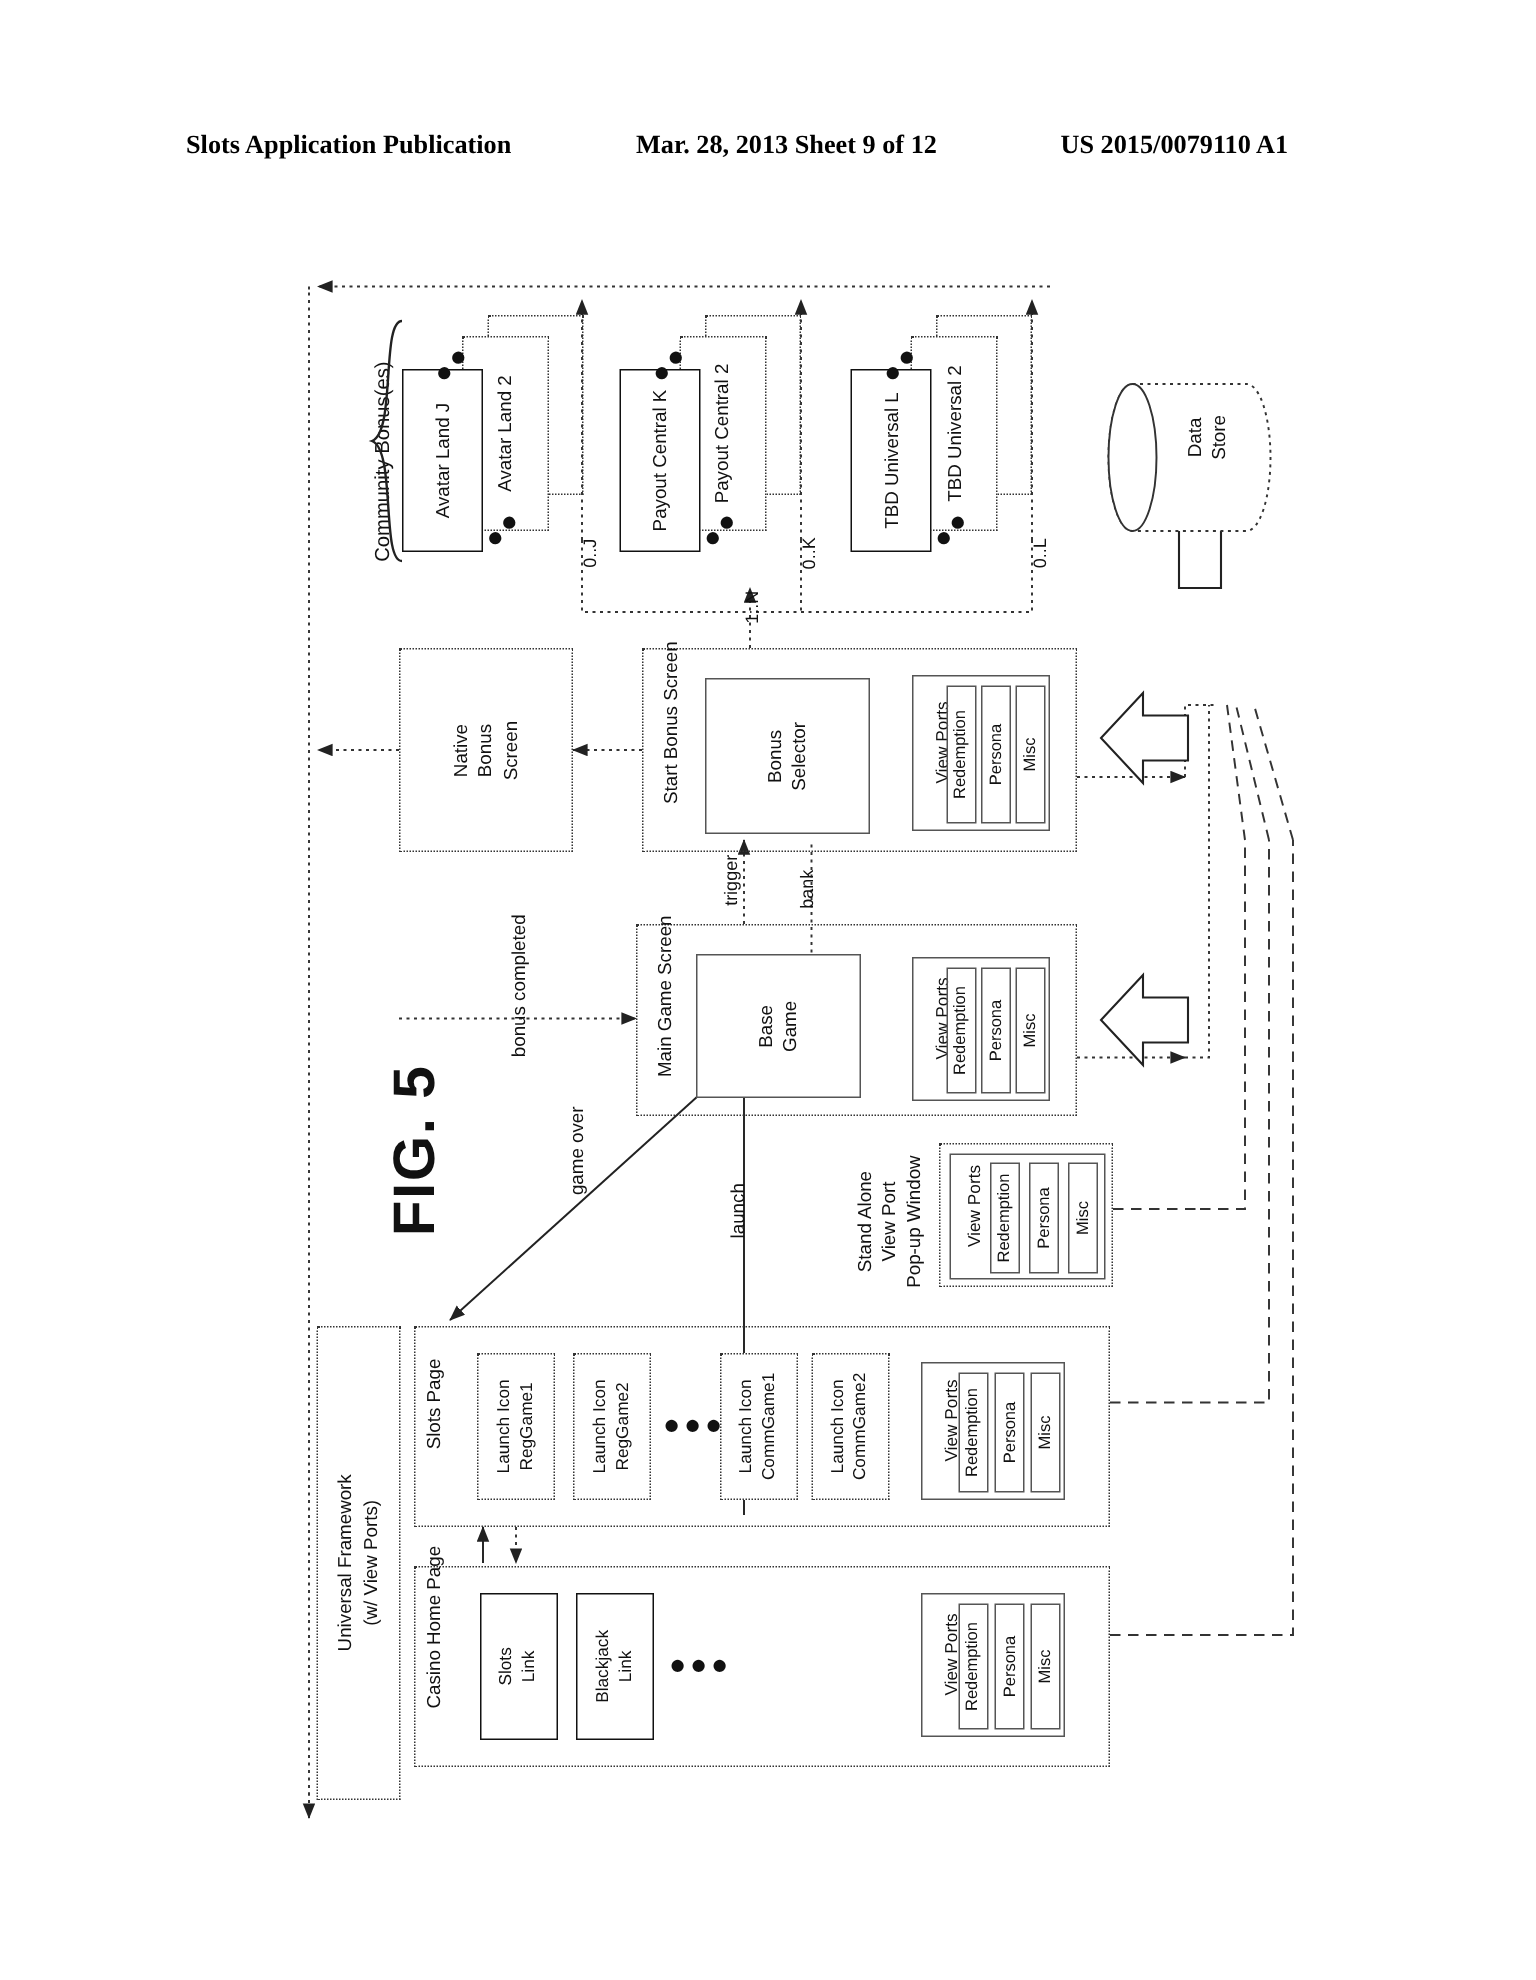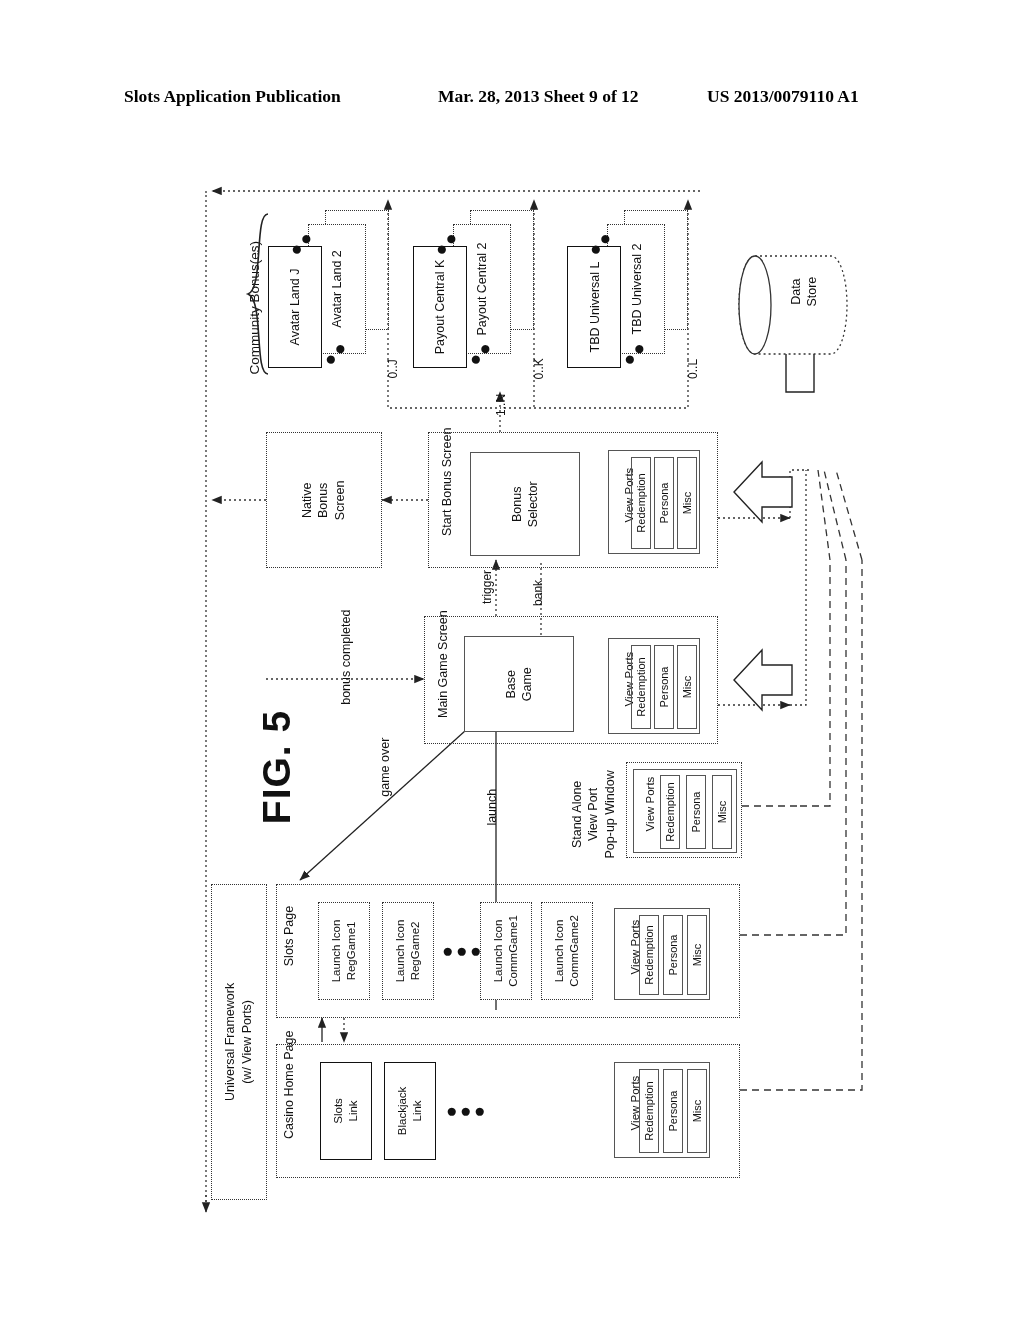--- a/index.html
+++ b/index.html
@@ -2,21 +2,21 @@
 <html><head>
 <meta charset="utf-8">
 <style>
   html,body{margin:0;padding:0;background:#fff;}
   body{width:1024px;height:1320px;position:relative;font-family:"Liberation Sans",sans-serif;color:#111;overflow:hidden;}
 
   
   #hdr{position:absolute;left:0;top:86px;width:1024px;height:26px;}
   #hdr .h{position:absolute;font-family:"Liberation Serif",serif;font-weight:bold;font-size:17.5px;white-space:nowrap;color:#000;}
   #hdr .h1{left:124px;top:0;}
-  #hdr .h2{left:438px;top:0;}
+  #hdr .h2{left:424px;top:0;}
   #hdr .h3{left:707px;top:0;}
 
   
   #canvas{position:absolute;left:0;top:0;width:1024px;height:1320px;}
 
   
   .rot{transform:rotate(-90deg);transform-origin:50% 50%;white-space:nowrap;}
 
   .box{position:absolute;box-sizing:border-box;display:flex;align-items:center;justify-content:center;}
   .solid{border:1.3px solid #111;}
@@ -30,21 +30,21 @@
   svg#wires{position:absolute;left:0;top:0;width:1024px;height:1320px;pointer-events:none;}
 
   .figlabel{position:absolute;font-family:"Liberation Sans",sans-serif;font-size:39px;font-weight:bold;letter-spacing:1px;color:#111;}
 </style>
 </head>
 <body>
 
 <div id="hdr">
   <div class="h h1">Slots Application Publication</div>
   <div class="h h2">Mar. 28, 2013  Sheet 9 of 12</div>
-  <div class="h h3">US 2013/0079110 A1</div>
+  <div class="h h3">US 2015/0079110 A1</div>
 </div>
 
 <div id="canvas">
 
   <svg id="wires" viewBox="0 0 1024 1320">
     <defs>
       <marker id="ah" markerWidth="9" markerHeight="9" refX="7.5" refY="3.2" orient="auto">
         <path d="M0,0 L8,3.2 L0,6.4 z" fill="#222"></path>
       </marker>
       <marker id="ahs" markerWidth="8" markerHeight="8" refX="6.8" refY="2.9" orient="auto">

